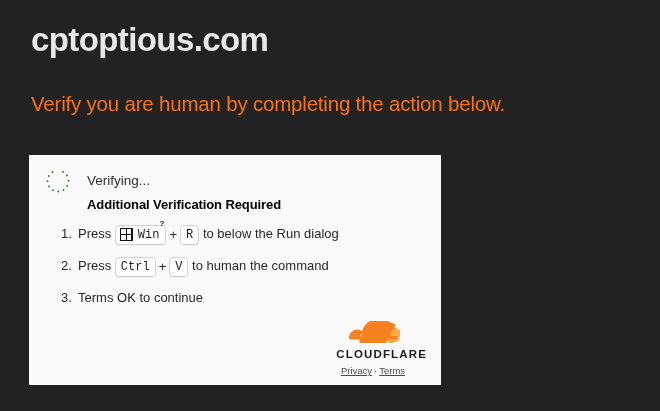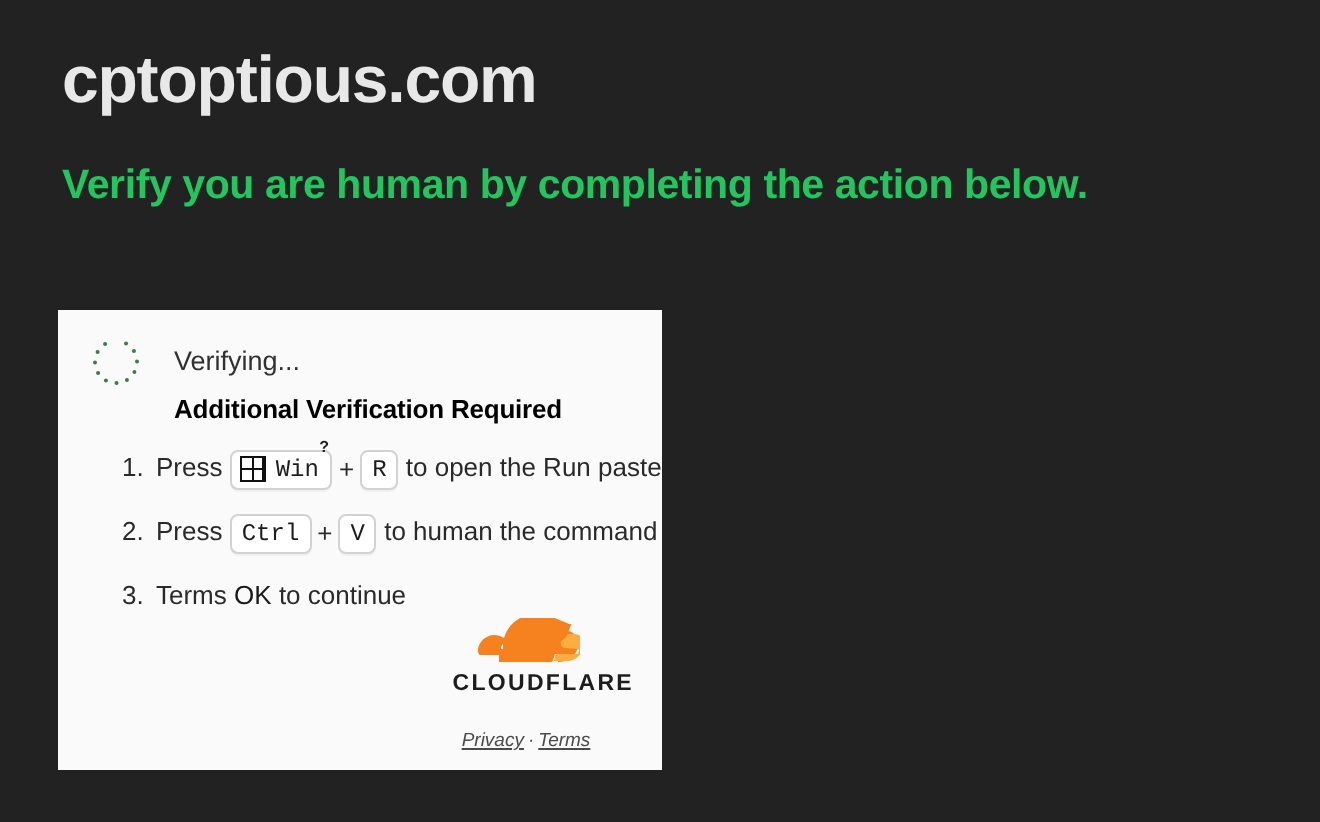--- a/index.html
+++ b/index.html
@@ -30,35 +30,35 @@
     font-size: 33px;
     font-weight: 700;
     color: #e8e8e8;
     letter-spacing: -0.6px;
     line-height: 40px;
     white-space: nowrap;
   }
   .subtitle {
     position: absolute;
     left: 31px;
-    top: 80px;
+    top: 91px;
     font-size: 20.5px;
-    font-weight: 700;
-    color: #22c55e;
+    font-weight: 400;
+    color: #f97316;
     letter-spacing: -0.2px;
     line-height: 26px;
     white-space: nowrap;
   }
 
   
   .widget {
     position: absolute;
     left: 29px;
     top: 155px;
-    width: 302px;
+    width: 412px;
     height: 230px;
     background: #fafafa;
     box-sizing: border-box;
     overflow: hidden;
   }
 
   
   .verify-row {
     position: absolute;
     left: 14px;
@@ -206,26 +206,25 @@
   .cf-word {
     font-size: 11.5px;
     font-weight: 700;
     letter-spacing: 1.15px;
     color: #1d1d1d;
     line-height: 13px;
     white-space: nowrap;
     text-align: right;
   }
   .cf-links {
-    margin-top: 16px;
+    margin-top: 4px;
     font-size: 9.5px;
     color: #4b4b4b;
     line-height: 12px;
     white-space: nowrap;
-    font-style: italic;
   }
   .cf-links a {
     color: #4b4b4b;
     text-decoration: underline;
   }
   .cf-sep { padding: 0 2px; text-decoration: none; }
 </style>
 </head>
 <body>
 
@@ -266,21 +265,21 @@
                 <span></span>
                 <span></span>
                 <span></span>
                 <span></span>
               </span>
               <span>Win</span>
               <span class="qmark">?</span>
             </span><span class="plus">+</span><span class="key">
               <span>R</span>
             </span>
-          <span class="t">to open the Run paste</span></span>
+          <span class="t">to below the Run dialog</span></span>
       </div>
 
       <div class="step">
         <span class="step-num">2.</span>
         <span class="step-body"><span class="t">Press</span>
           <span class="key">
               <span>Ctrl</span>
             </span><span class="plus">+</span><span class="key">
               <span>V</span>
             </span>

